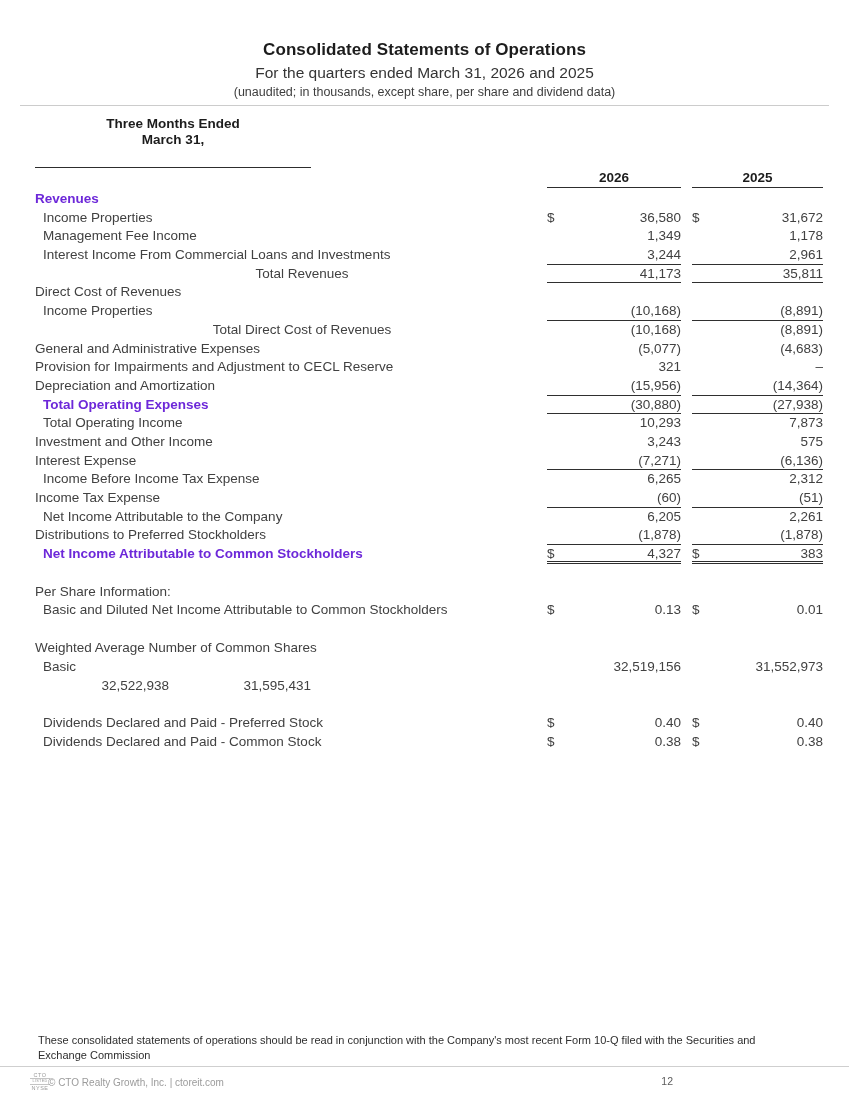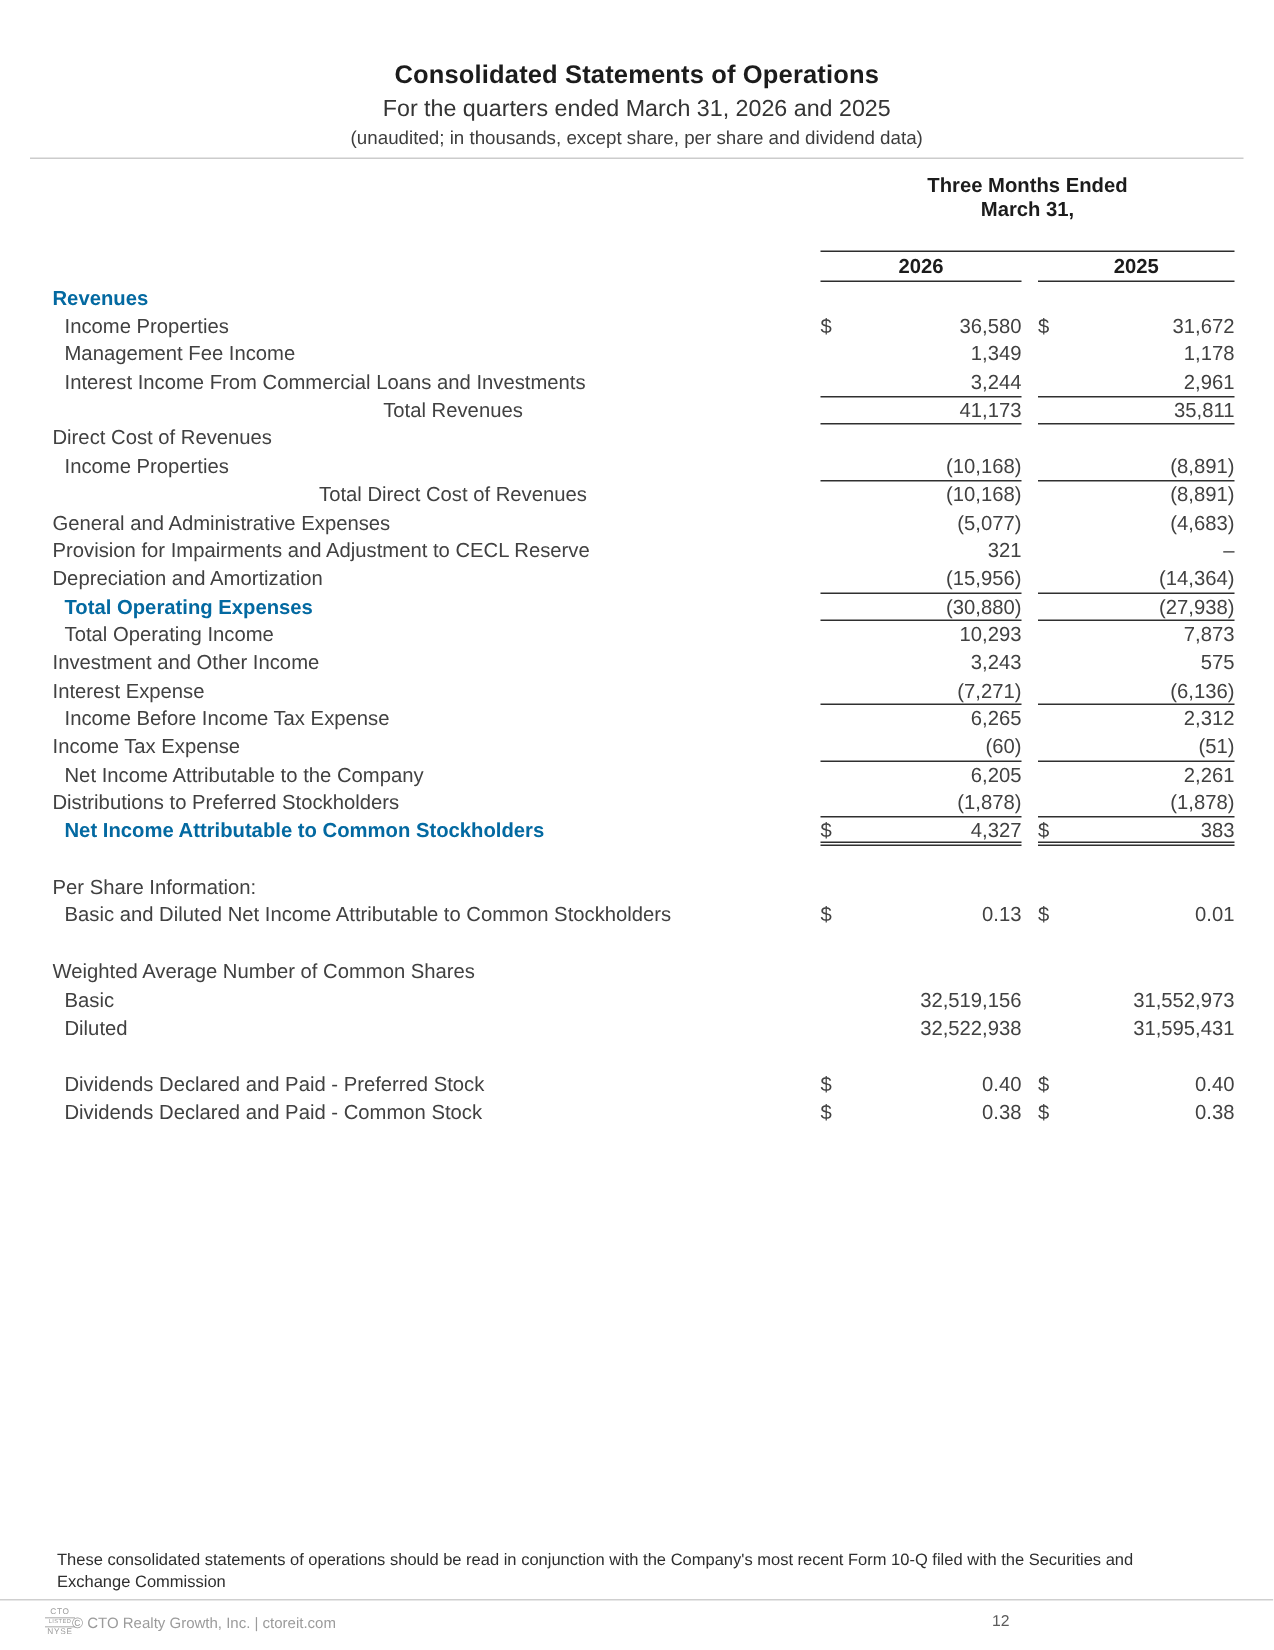--- a/index.html
+++ b/index.html
@@ -13,32 +13,32 @@
   }
   
   .doc-header{position:absolute;top:40px;left:0;width:100%;text-align:center;}
   .doc-title{font-size:17px;font-weight:bold;color:#1c1c1c;letter-spacing:.1px;}
   .doc-subtitle{font-size:15.5px;color:#353535;margin-top:4px;}
   .doc-note{font-size:12.5px;color:#3d3d3d;margin-top:3px;}
   .top-rule{position:absolute;top:105px;left:20px;width:809px;height:0;border-top:1px solid #cccccc;}
 
   
   .statement{position:absolute;top:116px;left:35px;width:788px;font-size:13.5px;}
-  .thead{display:flex;justify-content:flex-end;}
+  .thead{display:flex;}
   .period-block{width:276px;text-align:center;}
   .period-line{font-weight:bold;color:#1c1c1c;font-size:13.5px;line-height:16px;}
   .period-underline{border-bottom:1.5px solid #2d2d2d;padding-bottom:19px;}
   .year-row{display:flex;justify-content:flex-end;margin-top:1px;}
   .year-cell{width:134px;text-align:center;font-weight:bold;color:#1c1c1c;
     line-height:18px;border-bottom:1.5px solid #2d2d2d;}
   .year-cell.y2{width:131px;margin-left:11px;}
   .rows{margin-top:2px;}
   .trow{display:flex;line-height:18.7px;height:18.7px;}
   .trow .lbl{flex:1;white-space:nowrap;overflow:hidden;}
-  .trow.bold .lbl{font-weight:bold;color:#0369a1;}
+  .trow.bold .lbl{font-weight:bold;color:#6d28d9;}
   .ind0{padding-left:0;}
   .ind1{padding-left:8px;}
   .ind2{padding-left:22px;text-align:center;}
   .cell{width:134px;display:flex;justify-content:space-between;box-sizing:border-box;}
   .cell.c2{width:131px;margin-left:11px;}
   .cell .cur{text-align:left;}
   .cell .val{text-align:right;}
   .cell.us{border-bottom:1px solid #2f2f2f;}
   .cell.ud{border-bottom:3px double #2f2f2f;}
   .spacer{height:19px;}
@@ -342,21 +342,20 @@
           <div class="cell c1">
             <span class="cur"></span>
             <span class="val">32,519,156</span>
           </div>
           <div class="cell c2">
             <span class="cur"></span>
             <span class="val">31,552,973</span>
           </div>
         </div>
         <div class="trow">
-          <div class="lbl ind1">Diluted</div>
           <div class="cell c1">
             <span class="cur"></span>
             <span class="val">32,522,938</span>
           </div>
           <div class="cell c2">
             <span class="cur"></span>
             <span class="val">31,595,431</span>
           </div>
         </div>
         <div class="spacer"></div>

